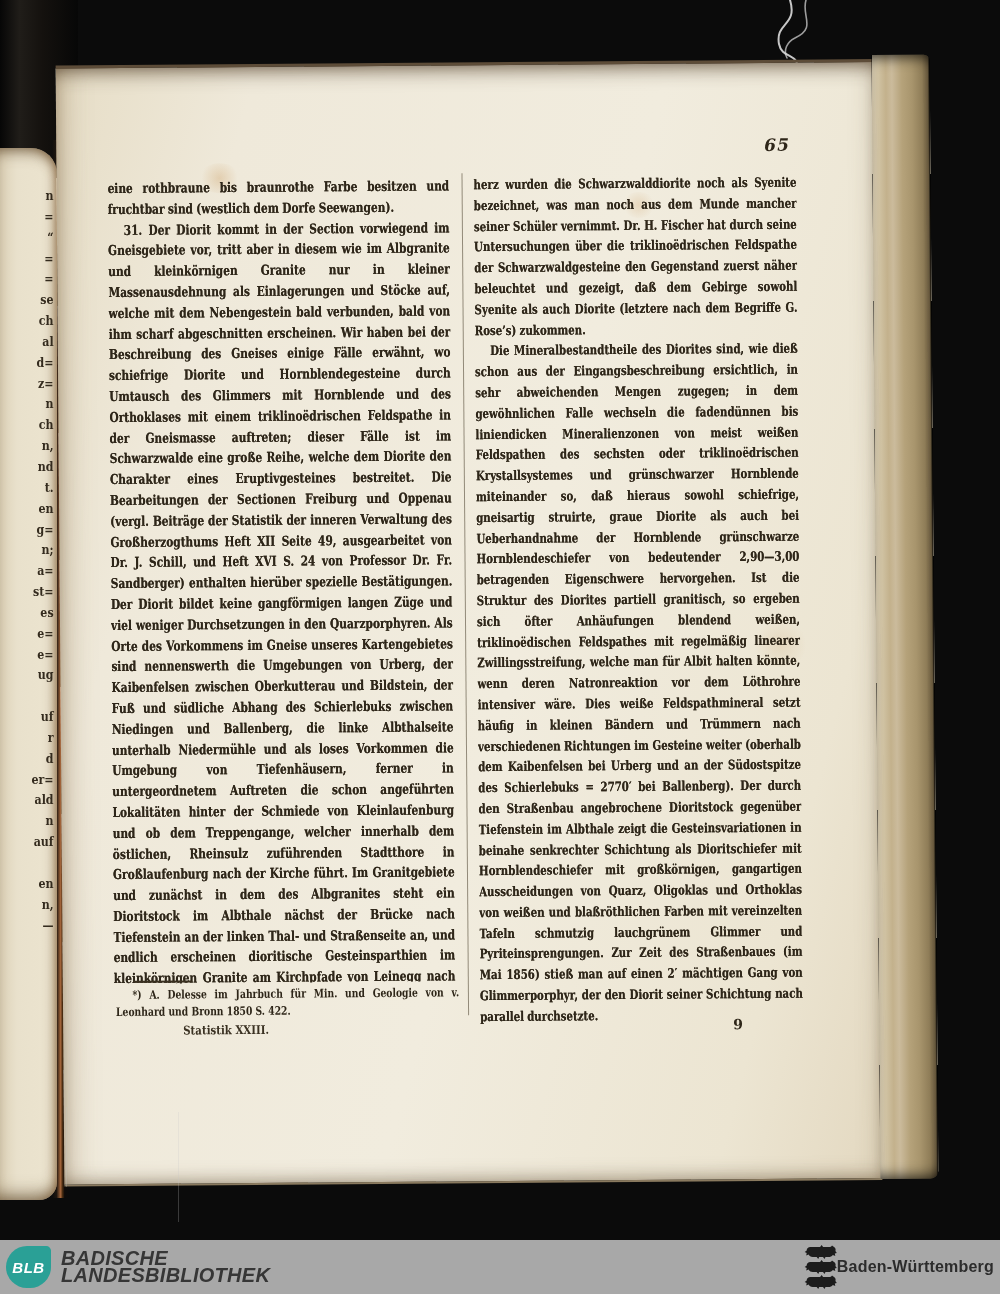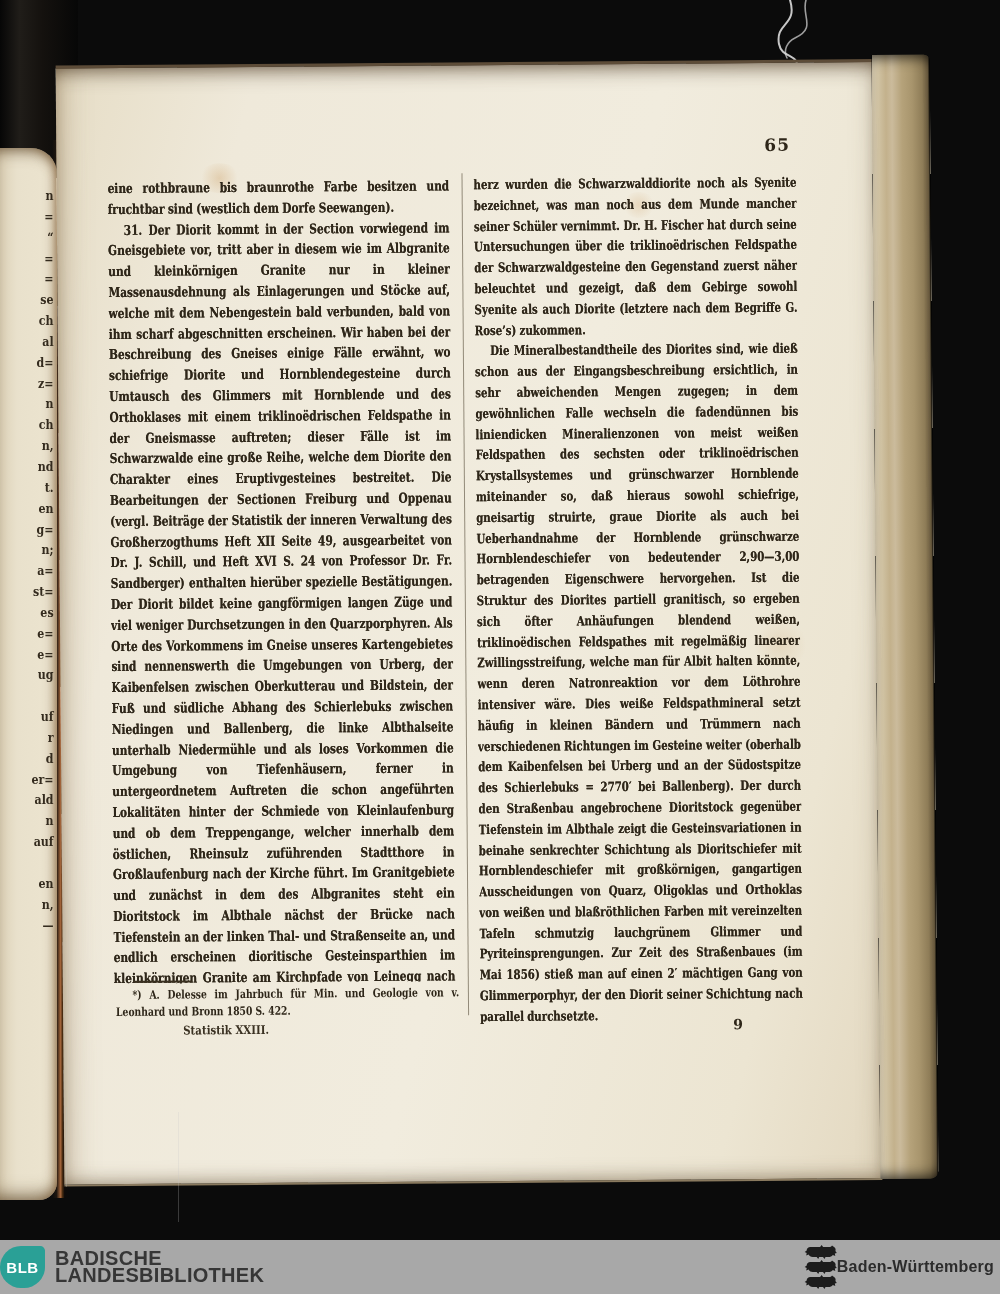--- a/index.html
+++ b/index.html
@@ -35,42 +35,42 @@
     background:repeating-linear-gradient(90deg,
       #d9cdb2 0px,#cfc1a1 7px,#c3b18c 14px,#cbbb9c 20px,#b5a27a 30px,#a8956d 40px,#8f7d58 50px,#6b5c40 56px,#000 58px);
     border-radius:0 6px 8px 0;
     box-shadow:inset 0 12px 14px -10px rgba(0,0,0,.8), inset 0 -12px 14px -10px rgba(0,0,0,.8);}
   .fox{position:absolute;border-radius:50%;pointer-events:none;}
   .fox1{left:142px;top:96px;width:42px;height:30px;background:radial-gradient(circle,rgba(195,140,70,.28),rgba(195,140,70,0) 70%);}
   .fox2{left:565px;top:128px;width:34px;height:26px;background:radial-gradient(circle,rgba(195,140,70,.22),rgba(195,140,70,0) 70%);}
   .fox3{left:690px;top:560px;width:60px;height:44px;background:radial-gradient(circle,rgba(185,135,70,.16),rgba(185,135,70,0) 70%);}
   .rail{position:absolute;width:1px;background:rgba(200,200,200,.25);}
   
-  .pageno{position:absolute;left:708px;top:72px;font-size:17px;font-weight:bold;color:#2e2619;letter-spacing:1px;}
+  .pageno{position:absolute;left:708px;top:72px;font-size:17px;font-weight:bold;color:#2e2619;letter-spacing:1px;font-style:italic;}
   .col{position:absolute;top:110px;overflow:hidden;color:#2e2619;}
   .col-left{left:51px;width:342px;height:806px;}
   .col-right{left:417px;width:323px;height:850px;}
   .col-scale{transform:scaleX(.78);transform-origin:0 0;text-align:justify;}
   .col-left .col-scale{width:438px;font-size:13.6px;line-height:20.8px;}
   .col-right .col-scale{width:414px;font-size:13.1px;line-height:20.8px;}
   .col-scale p{margin:0;text-indent:1.5em;font-weight:bold;word-spacing:-.5px;
     text-shadow:0 0 .4px rgba(46,38,25,.85);}
   .col-scale p.cont{text-indent:0;}
   .divider{position:absolute;left:405px;top:108px;width:1px;height:842px;background:rgba(70,58,40,.55);}
   .fn-rule{position:absolute;left:71px;top:913px;width:58px;height:2px;background:#3a3020;}
   .footnote{position:absolute;left:53px;top:919px;width:440px;transform:scaleX(.78);transform-origin:0 0;
     font-size:11.8px;line-height:17px;font-weight:bold;color:#2e2619;text-align:justify;text-indent:1.8em;}
   .signature{position:absolute;left:120px;top:956px;font-size:12px;font-weight:bold;color:#3a3122;
     transform:scaleX(.85);transform-origin:0 0;}
   .sheetno{position:absolute;left:670px;top:953px;font-size:14px;font-weight:bold;color:#2e2619;}
   
   .footer-bar{position:absolute;left:0;bottom:0;width:1000px;height:54px;background:#a8a8a8;
     display:flex;align-items:center;justify-content:space-between;
     font-family:"Liberation Sans","DejaVu Sans",sans-serif;}
-  .brand-left{display:flex;align-items:center;gap:10px;}
+  .brand-left{display:flex;align-items:center;gap:10px;padding-left:6px;font-style:italic;}
   .blb-logo{width:45px;height:42px;background:#2aa096;border-radius:22px 5px 22px 22px;
     display:flex;align-items:center;justify-content:center;}
   .blb-logo span{color:#fff;font-weight:bold;font-size:15px;letter-spacing:.5px;}
   .lib-name{color:#363636;font-weight:bold;font-size:20px;line-height:17px;letter-spacing:.3px;}
   .brand-right{display:flex;align-items:center;padding-right:6px;}
   .state-name{color:#2c2c2c;font-weight:bold;font-size:16px;letter-spacing:.2px;}
   .crest{display:block;}
 </style>
 </head>
 <body>

